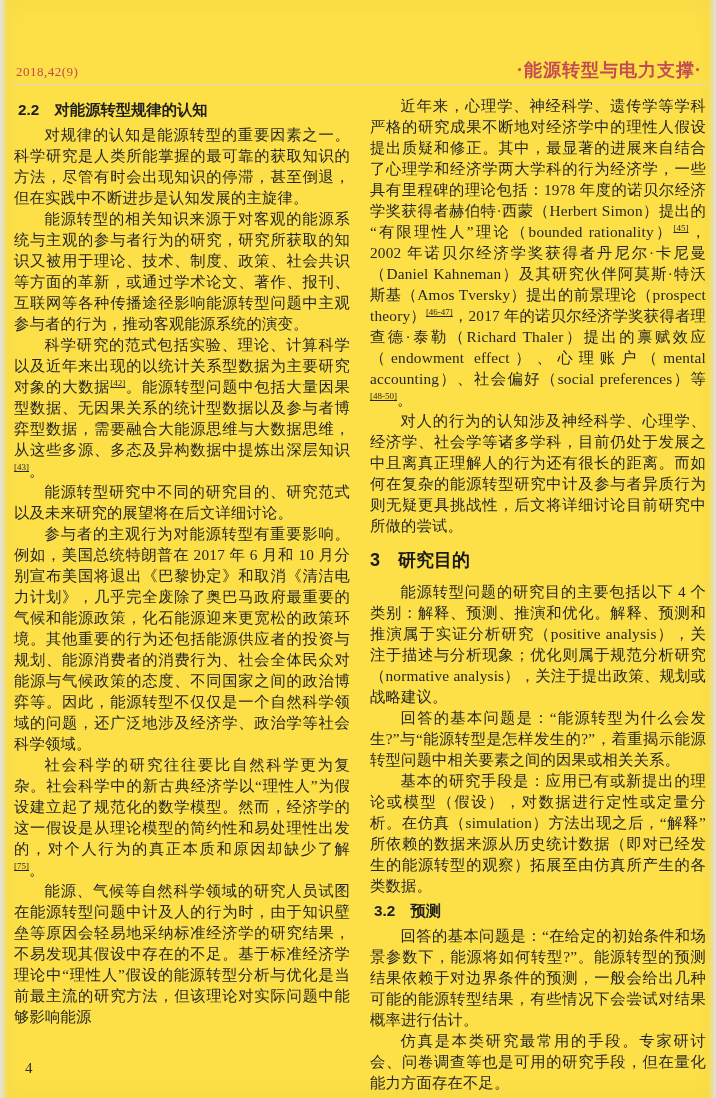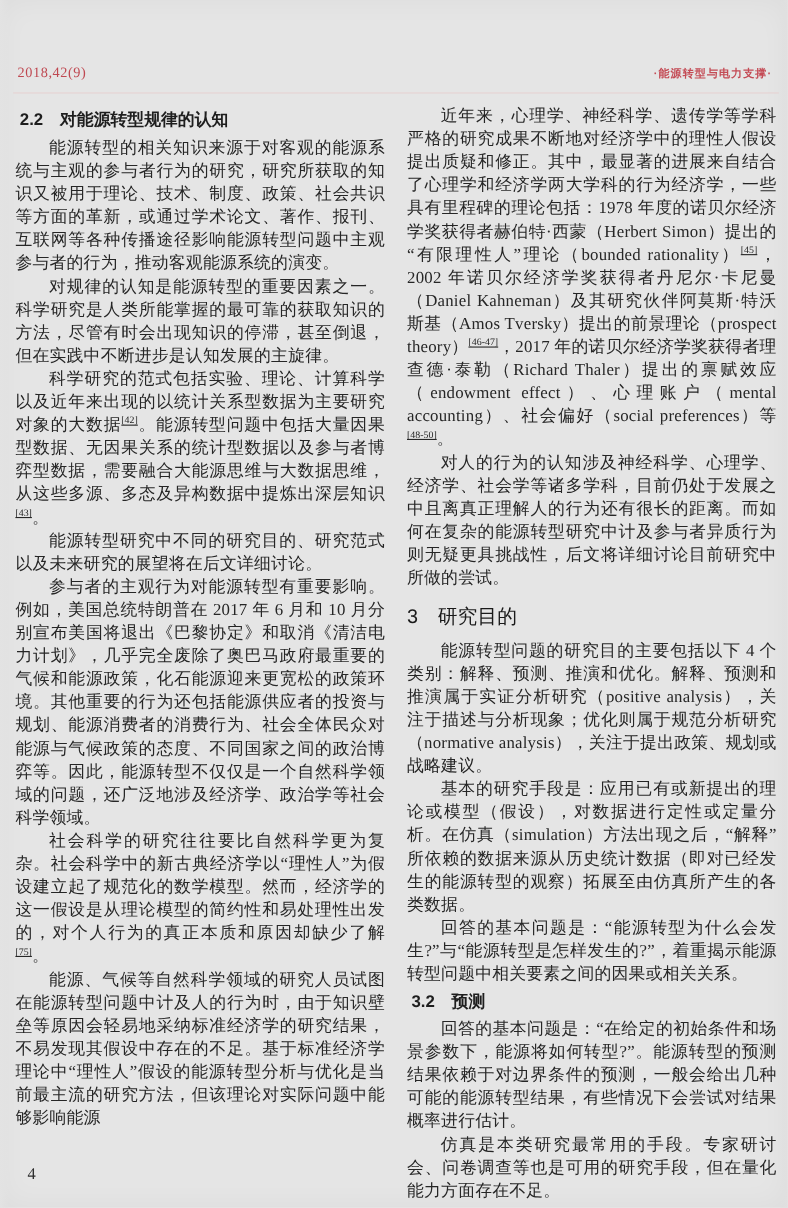--- a/index.html
+++ b/index.html
@@ -6,38 +6,38 @@
   body{
     width:716px;height:1098px;
     background:#ffffff;
     font-family:"Liberation Serif","DejaVu Serif",serif;
     color:#262626;
     overflow:hidden;
   }
   .page{
     position:relative;
     width:716px;height:1098px;
-    background:#e5e5e5;
+    background:#fde047;
     box-shadow:inset 0 0 28px rgba(0,0,0,0.045);
   }
   .scan-edge-left{
     position:absolute;left:0;top:0;bottom:0;width:8px;
     background:linear-gradient(to right,#e3e3e3,rgba(255,255,255,0));
   }
   .scan-edge-right{
     position:absolute;right:0;top:0;bottom:0;width:8px;
     background:linear-gradient(to left,#e0e0e0,rgba(255,255,255,0));
   }
   .running-head{
     position:absolute;top:58px;left:16px;right:14px;
     display:flex;justify-content:space-between;align-items:baseline;
     font-size:13px;letter-spacing:0.5px;
   }
   .issue{color:#bf4851;font-family:"Liberation Serif","DejaVu Serif",serif;}
-  .colhead{color:#c44b55;font-weight:bold;font-size:10px;
+  .colhead{color:#c44b55;font-weight:bold;font-size:18px;
     font-family:"Liberation Sans","DejaVu Sans",sans-serif;letter-spacing:1px;}
   .head-rule{
     position:absolute;top:84px;left:12px;right:8px;height:1px;
     background:#e6d2d2;
   }
   .content{
     position:absolute;top:95px;left:14px;right:10px;
     display:flex;gap:20px;
   }
   .col{width:336px;}
@@ -57,21 +57,21 @@
     font-size:15.3px;
     line-height:21px;
     font-weight:bold;
     font-family:"Liberation Sans","DejaVu Sans",sans-serif;
     color:#1e1e1e;
   }
   .section-heading{
     margin:13px 0 10px 0;
     font-size:18px;
     line-height:22px;
-    font-weight:normal;
+    font-weight:bold;
     font-family:"Liberation Sans","DejaVu Sans",sans-serif;
     color:#1a1a1a;
   }
   .page-number{
     position:absolute;left:25px;top:1060px;
     font-size:15px;color:#2e2e2e;
   }
 </style>
 </head>
 <body>
@@ -83,36 +83,36 @@
   <div class="running-head">
     <span class="issue">2018,42(9)</span>
     <span class="colhead">·能源转型与电力支撑·</span>
   </div>
   <div class="head-rule"></div>
 
   <div class="content">
 
     <div class="col">
       <h3 class="sub-heading">2.2　对能源转型规律的认知</h3>
+      <p class="para">对规律的认知是能源转型的重要因素之一。科学研究是人类所能掌握的最可靠的获取知识的方法，尽管有时会出现知识的停滞，甚至倒退，但在实践中不断进步是认知发展的主旋律。</p>
       <p class="para">能源转型的相关知识来源于对客观的能源系统与主观的参与者行为的研究，研究所获取的知识又被用于理论、技术、制度、政策、社会共识等方面的革新，或通过学术论文、著作、报刊、互联网等各种传播途径影响能源转型问题中主观参与者的行为，推动客观能源系统的演变。</p>
-      <p class="para">对规律的认知是能源转型的重要因素之一。科学研究是人类所能掌握的最可靠的获取知识的方法，尽管有时会出现知识的停滞，甚至倒退，但在实践中不断进步是认知发展的主旋律。</p>
       <p class="para">科学研究的范式包括实验、理论、计算科学以及近年来出现的以统计关系型数据为主要研究对象的大数据<sup>[42]</sup>。能源转型问题中包括大量因果型数据、无因果关系的统计型数据以及参与者博弈型数据，需要融合大能源思维与大数据思维，从这些多源、多态及异构数据中提炼出深层知识<sup>[43]</sup>。</p>
       <p class="para">能源转型研究中不同的研究目的、研究范式以及未来研究的展望将在后文详细讨论。</p>
       <p class="para">参与者的主观行为对能源转型有重要影响。例如，美国总统特朗普在 2017 年 6 月和 10 月分别宣布美国将退出《巴黎协定》和取消《清洁电力计划》，几乎完全废除了奥巴马政府最重要的气候和能源政策，化石能源迎来更宽松的政策环境。其他重要的行为还包括能源供应者的投资与规划、能源消费者的消费行为、社会全体民众对能源与气候政策的态度、不同国家之间的政治博弈等。因此，能源转型不仅仅是一个自然科学领域的问题，还广泛地涉及经济学、政治学等社会科学领域。</p>
       <p class="para">社会科学的研究往往要比自然科学更为复杂。社会科学中的新古典经济学以“理性人”为假设建立起了规范化的数学模型。然而，经济学的这一假设是从理论模型的简约性和易处理性出发的，对个人行为的真正本质和原因却缺少了解<sup>[75]</sup>。</p>
       <p class="para">能源、气候等自然科学领域的研究人员试图在能源转型问题中计及人的行为时，由于知识壁垒等原因会轻易地采纳标准经济学的研究结果，不易发现其假设中存在的不足。基于标准经济学理论中“理性人”假设的能源转型分析与优化是当前最主流的研究方法，但该理论对实际问题中能够影响能源</p>
     </div>
 
     <div class="col">
       <p class="para">近年来，心理学、神经科学、遗传学等学科严格的研究成果不断地对经济学中的理性人假设提出质疑和修正。其中，最显著的进展来自结合了心理学和经济学两大学科的行为经济学，一些具有里程碑的理论包括：1978 年度的诺贝尔经济学奖获得者赫伯特·西蒙（Herbert Simon）提出的“有限理性人”理论（bounded rationality）<sup>[45]</sup>，2002 年诺贝尔经济学奖获得者丹尼尔·卡尼曼（Daniel Kahneman）及其研究伙伴阿莫斯·特沃斯基（Amos Tversky）提出的前景理论（prospect theory）<sup>[46-47]</sup>，2017 年的诺贝尔经济学奖获得者理查德·泰勒（Richard Thaler）提出的禀赋效应（endowment effect）、心理账户（mental accounting）、社会偏好（social preferences）等<sup>[48-50]</sup>。</p>
       <p class="para">对人的行为的认知涉及神经科学、心理学、经济学、社会学等诸多学科，目前仍处于发展之中且离真正理解人的行为还有很长的距离。而如何在复杂的能源转型研究中计及参与者异质行为则无疑更具挑战性，后文将详细讨论目前研究中所做的尝试。</p>
       <h2 class="section-heading">3　研究目的</h2>
       <p class="para">能源转型问题的研究目的主要包括以下 4 个类别：解释、预测、推演和优化。解释、预测和推演属于实证分析研究（positive analysis），关注于描述与分析现象；优化则属于规范分析研究（normative analysis），关注于提出政策、规划或战略建议。</p>
+      <p class="para">回答的基本问题是：“能源转型为什么会发生?”与“能源转型是怎样发生的?”，着重揭示能源转型问题中相关要素之间的因果或相关关系。</p>
       <p class="para">基本的研究手段是：应用已有或新提出的理论或模型（假设），对数据进行定性或定量分析。在仿真（simulation）方法出现之后，“解释”所依赖的数据来源从历史统计数据（即对已经发生的能源转型的观察）拓展至由仿真所产生的各类数据。</p>
-      <p class="para">回答的基本问题是：“能源转型为什么会发生?”与“能源转型是怎样发生的?”，着重揭示能源转型问题中相关要素之间的因果或相关关系。</p>
       <h3 class="sub-heading">3.2　预测</h3>
       <p class="para">回答的基本问题是：“在给定的初始条件和场景参数下，能源将如何转型?”。能源转型的预测结果依赖于对边界条件的预测，一般会给出几种可能的能源转型结果，有些情况下会尝试对结果概率进行估计。</p>
       <p class="para">仿真是本类研究最常用的手段。专家研讨会、问卷调查等也是可用的研究手段，但在量化能力方面存在不足。</p>
     </div>
 
   </div>
 
   <div class="page-number">4</div>
 </div>
 

